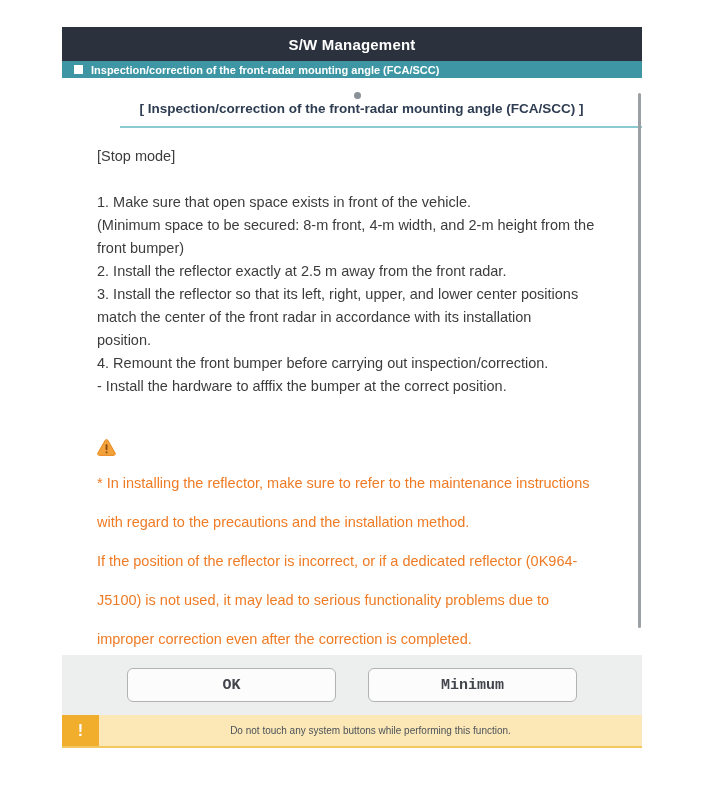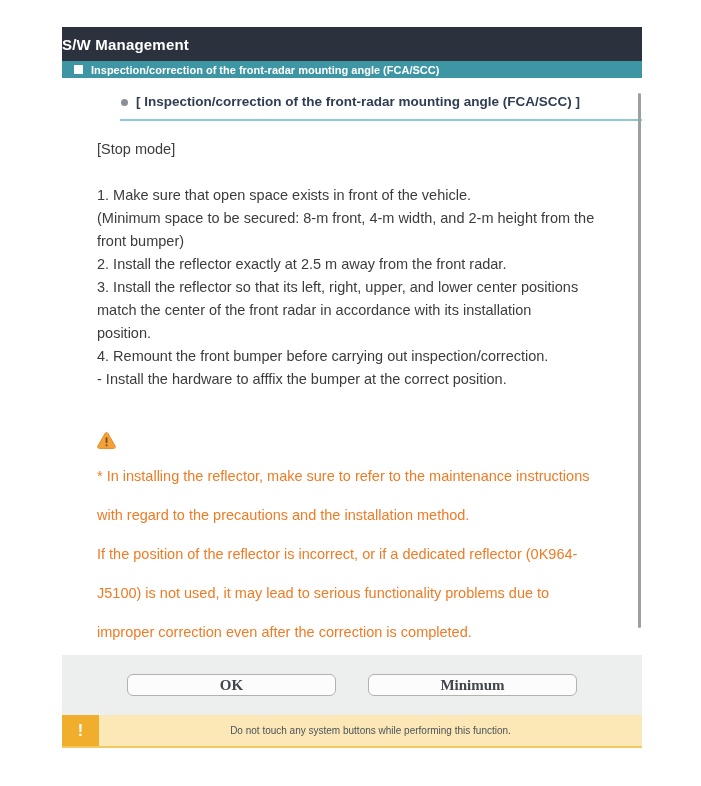--- a/index.html
+++ b/index.html
@@ -16,21 +16,21 @@
     width: 580px;
   }
   .header-bar {
     height: 34px;
     background: #2b323d;
     color: #ffffff;
     font-size: 15px;
     font-weight: bold;
     display: flex;
     align-items: center;
-    justify-content: flex-start;
+    justify-content: center;
     letter-spacing: 0.2px;
   }
   .subheader-bar {
     height: 17px;
     background: #3e96a5;
     color: #ffffff;
     display: flex;
     align-items: center;
     padding-left: 12px;
     font-size: 11px;
@@ -47,20 +47,21 @@
     position: relative;
     background: #ffffff;
     height: 577px;
     padding: 14px 40px 0 35px;
     overflow: hidden;
   }
   .section-title-row {
     display: flex;
     align-items: center;
     padding-left: 24px;
+    flex-direction: column;
   }
   .dot-bullet {
     width: 7px; height: 7px;
     border-radius: 50%;
     background: #8a9097;
     margin-right: 8px;
     flex: 0 0 auto;
   }
   .section-title {
     color: #2e3d52;
@@ -107,25 +108,25 @@
   .button-bar {
     height: 60px;
     background: #edeeee;
     display: flex;
     align-items: center;
     justify-content: center;
     gap: 32px;
   }
   .dlg-btn {
     width: 209px;
-    height: 22px;
+    height: 34px;
     background: #fcfcfc;
     border: 1px solid #b2b2b2;
     border-radius: 6px;
-    font-family: Liberation Serif, serif;
+    font-family: Liberation Mono, monospace;
     font-size: 15px;
     font-weight: bold;
     color: #41454c;
     cursor: pointer;
   }
   .notice-bar {
     height: 33px;
     display: flex;
     align-items: stretch;
     border-bottom: 2px solid #f3c95f;

